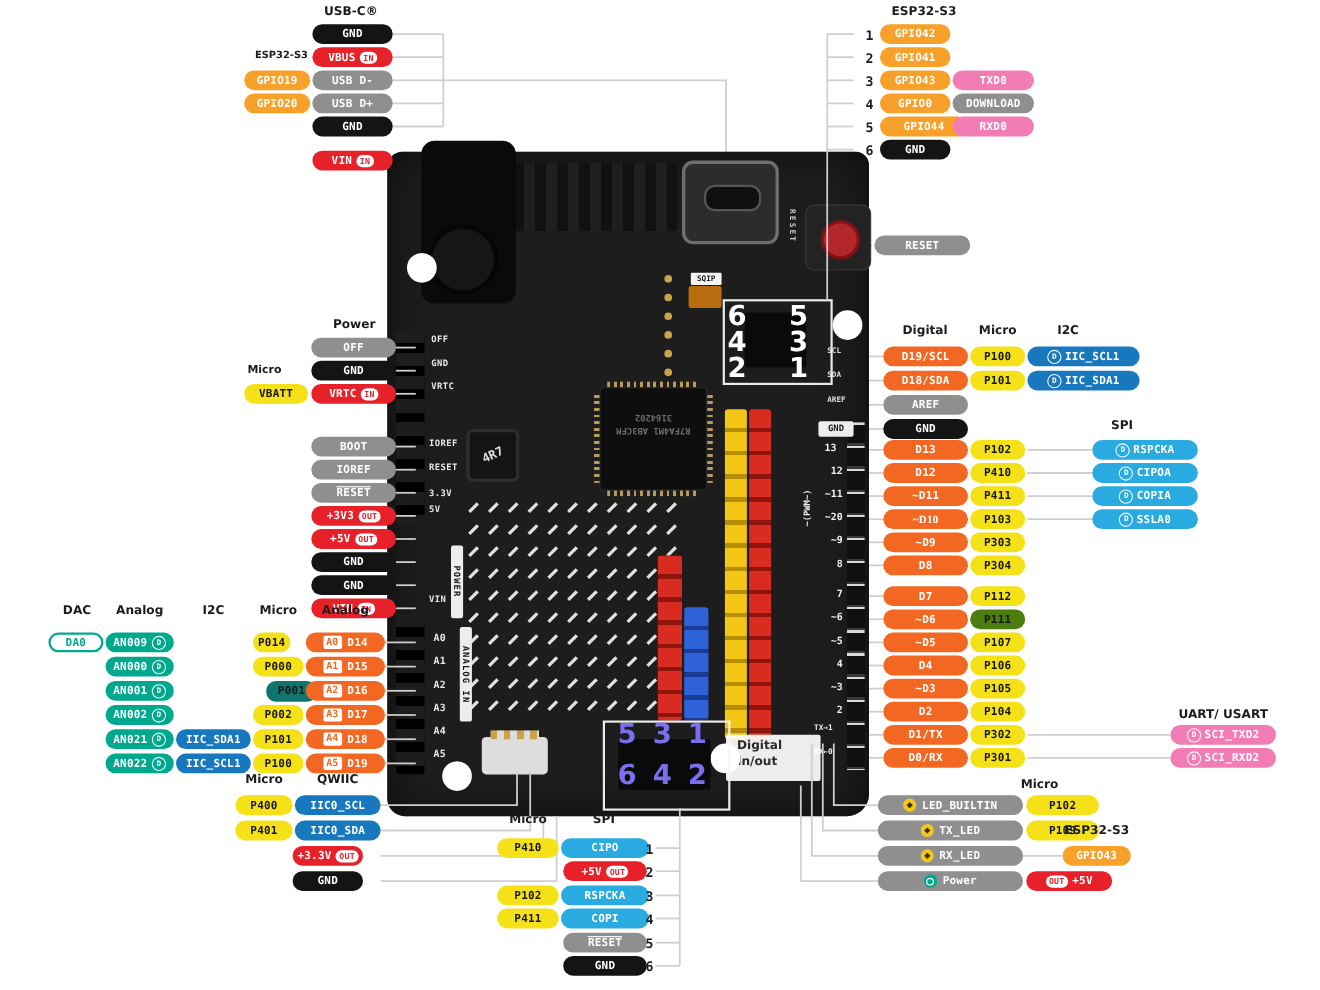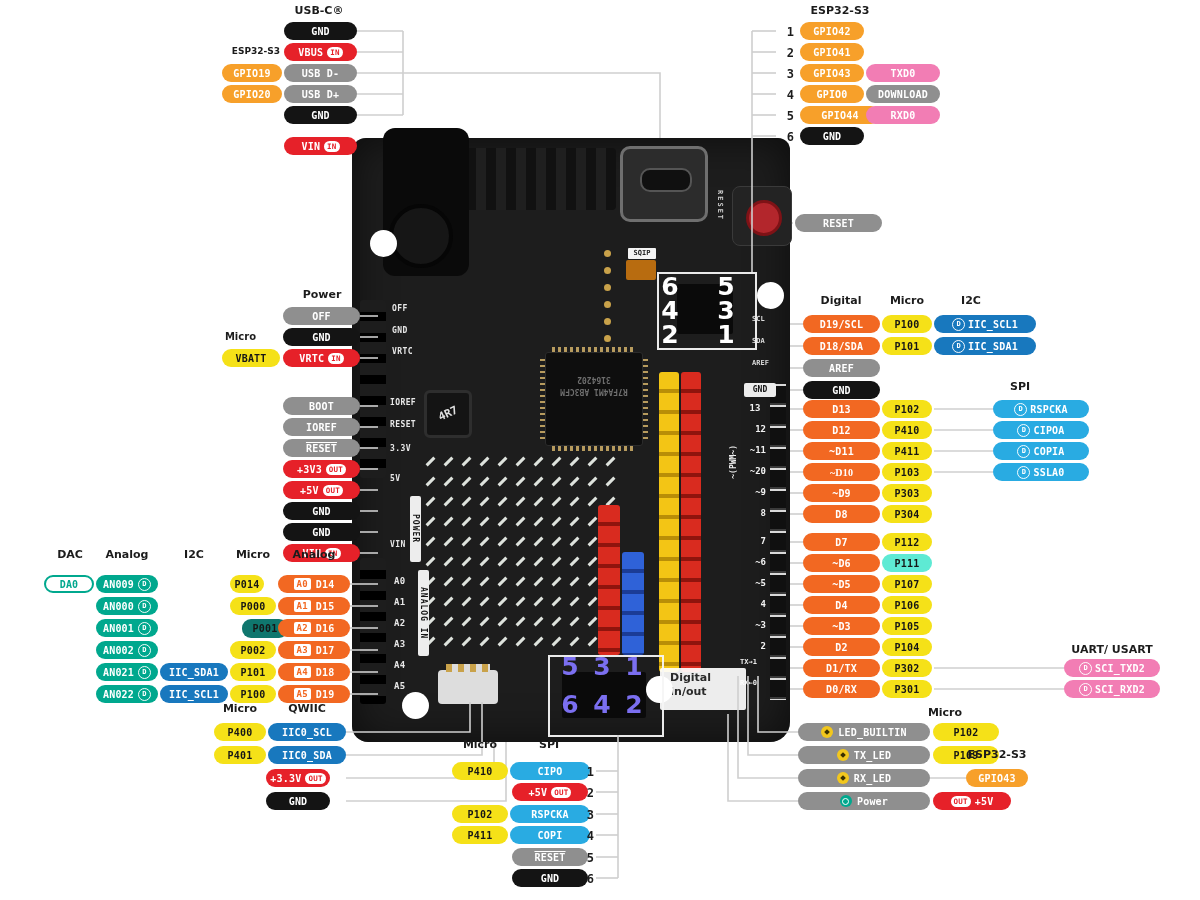--- a/index.html
+++ b/index.html
@@ -270,21 +270,21 @@
     <div class="bpart" style="left:246px;top:367px;width:22px;height:150px;background:repeating-linear-gradient(180deg,#d92b1f 0 17px,#8f140d 17px 21px);border-radius:3px;"></div>
     <div class="bpart" style="left:270px;top:414px;width:22px;height:103px;background:repeating-linear-gradient(180deg,#2f62d8 0 17px,#1b3c96 17px 21px);border-radius:3px;"></div>
 
     <div id="left-silk">
         <div class="silk" style="position: absolute; left: 40px; top: 166px;">OFF</div>
         <div class="silk" style="position: absolute; left: 40px; top: 188px;">GND</div>
         <div class="silk" style="position: absolute; left: 40px; top: 209px;">VRTC</div>
         <div class="silk" style="position: absolute; left: 38px; top: 260px;">IOREF</div>
         <div class="silk" style="position: absolute; left: 38px; top: 282px;">RESET</div>
         <div class="silk" style="position: absolute; left: 38px; top: 306px;">3.3V</div>
-        <div class="silk" style="position: absolute; left: 38px; top: 336px;">5V</div>
+        <div class="silk" style="position: absolute; left: 38px; top: 320px;">5V</div>
         <div class="silk" style="position: absolute; left: 38px; top: 402px;">VIN</div>
       </div>
     <div class="vbox" style="left:58px;top:358px;height:62px;">POWER</div>
     <div class="vbox" style="left:66px;top:432px;height:82px;">ANALOG IN</div>
     <div id="analog-silk">
         <div class="silk" style="position: absolute; left: 42px; top: 438px; font-size: 9px;">A0</div>
         <div class="silk" style="position: absolute; left: 42px; top: 459px; font-size: 9px;">A1</div>
         <div class="silk" style="position: absolute; left: 42px; top: 480px; font-size: 9px;">A2</div>
         <div class="silk" style="position: absolute; left: 42px; top: 501px; font-size: 9px;">A3</div>
         <div class="silk" style="position: absolute; left: 42px; top: 522px; font-size: 9px;">A4</div>
@@ -720,21 +720,21 @@
       </div>
       <div class="pill" style="position: absolute; left: 803px; top: 533px; width: 77px; height: 18px; background: rgb(242, 104, 34);">
         <span>D7</span>
       </div>
       <div class="pill dark" style="position: absolute; left: 882px; top: 533px; width: 50px; height: 18px; background: rgb(245, 225, 24);">
         <span>P112</span>
       </div>
       <div class="pill" style="position: absolute; left: 803px; top: 554px; width: 77px; height: 18px; background: rgb(242, 104, 34);">
         <span>~D6</span>
       </div>
-      <div class="pill dark" style="position: absolute; left: 882px; top: 554px; width: 50px; height: 18px; background: #5eead4;">
+      <div class="pill dark" style="position: absolute; left: 882px; top: 554px; width: 50px; height: 18px; background: #4d7c0f;">
         <span>P111</span>
       </div>
       <div class="pill" style="position: absolute; left: 803px; top: 575px; width: 77px; height: 18px; background: rgb(242, 104, 34);">
         <span>~D5</span>
       </div>
       <div class="pill dark" style="position: absolute; left: 882px; top: 575px; width: 50px; height: 18px; background: rgb(245, 225, 24);">
         <span>P107</span>
       </div>
       <div class="pill" style="position: absolute; left: 803px; top: 596px; width: 77px; height: 18px; background: rgb(242, 104, 34);">
         <span>D4</span>

